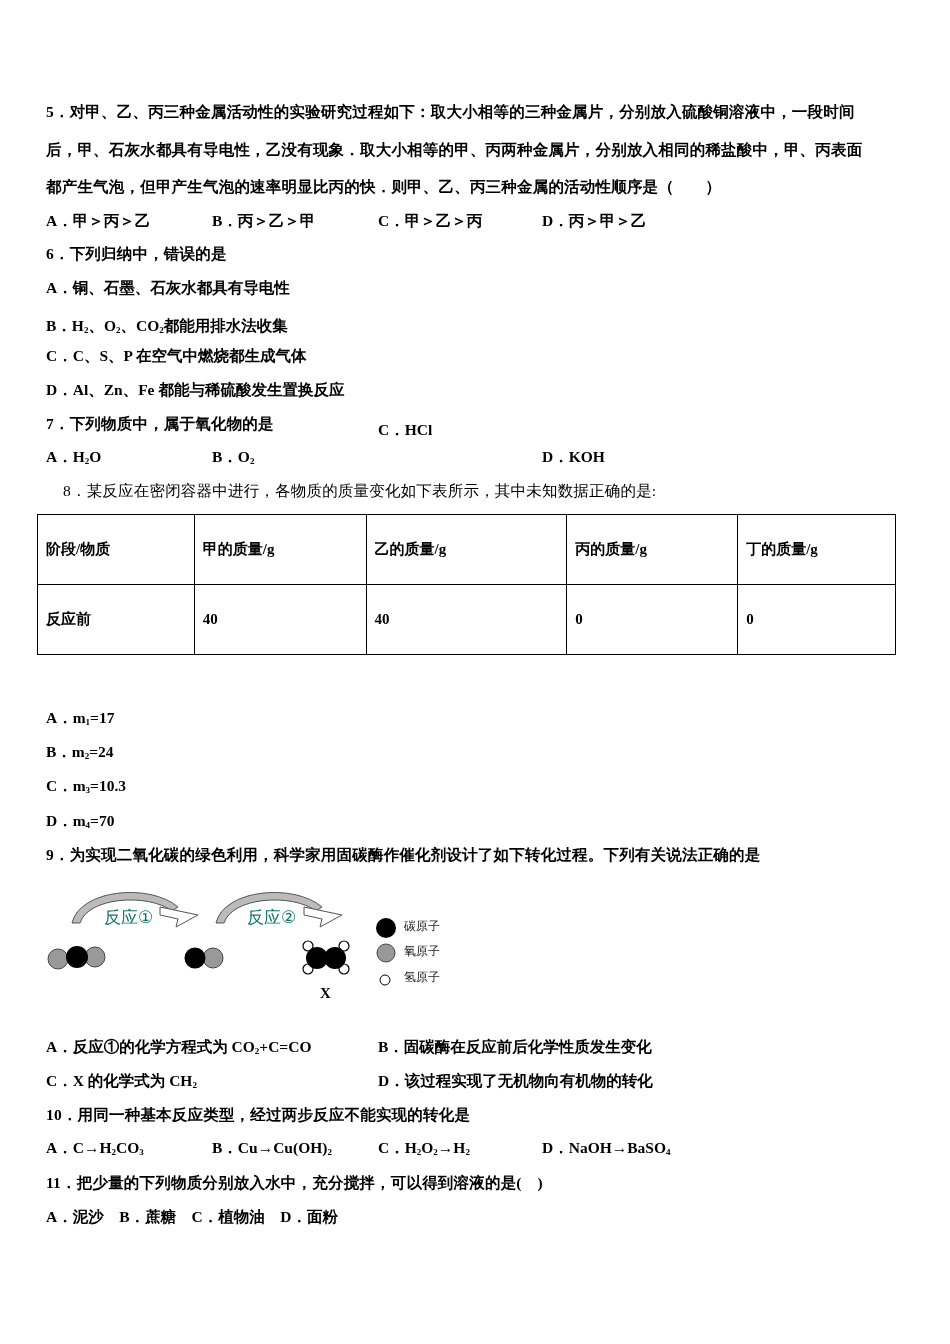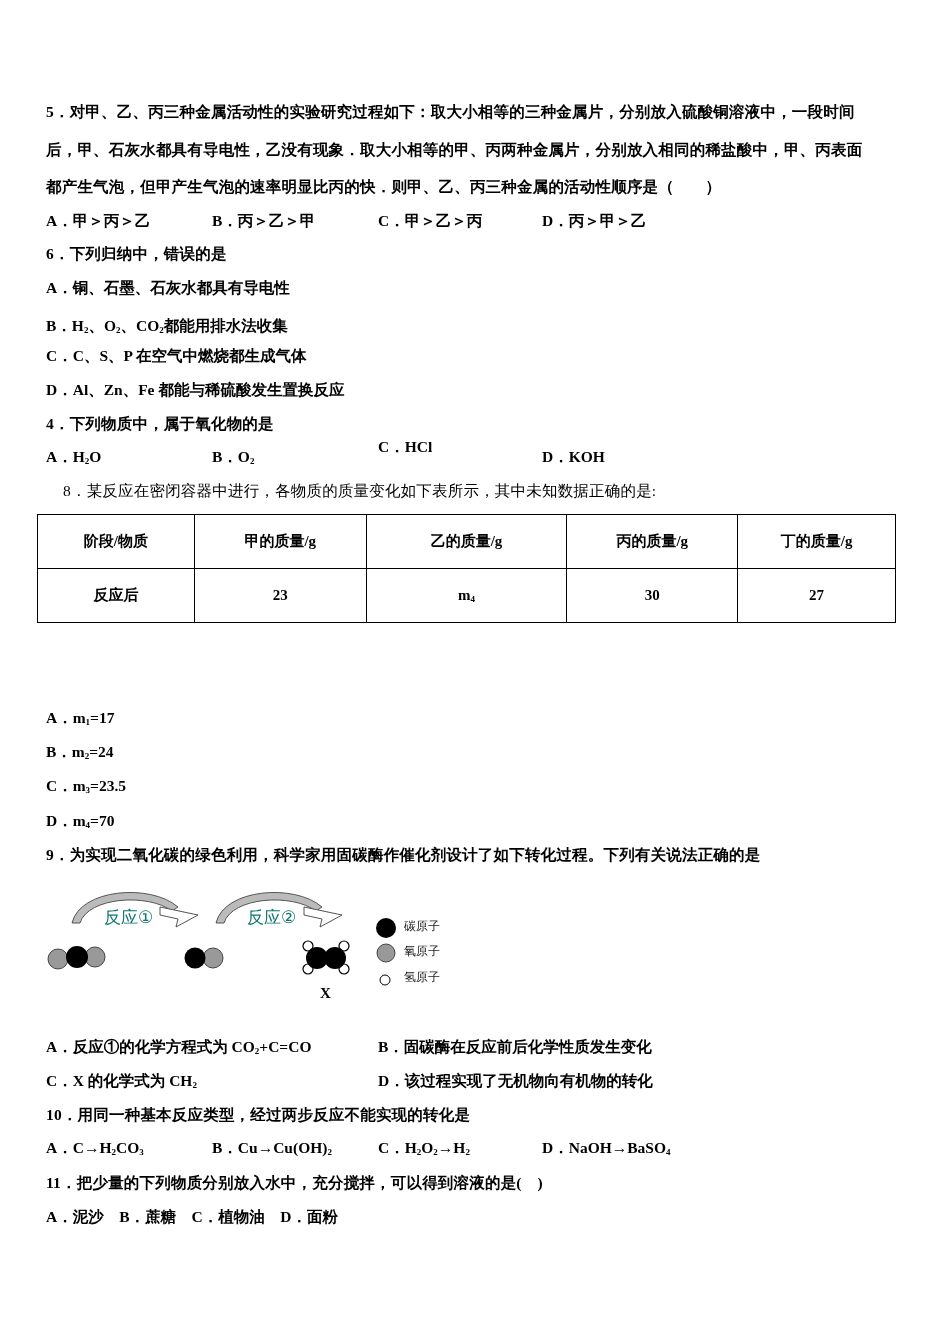--- a/index.html
+++ b/index.html
@@ -13,21 +13,21 @@
       white-space: nowrap; line-height: 20px; letter-spacing: 0.2px;
     }
     .line.light { font-weight: normal; margin-left: 17px; }
     .opt { position: absolute; font-size: 15.5px; font-weight: bold; white-space: nowrap; line-height: 20px; }
     sub { font-size: 9px; vertical-align: -2px; line-height: 0; }
     table.data {
       position: absolute; left: 37px; top: 514px; width: 859px;
       border-collapse: collapse; font-size: 15px; font-weight: bold;
     }
     table.data td {
-      border: 1.5px solid #000; height: 45px; padding: 4px 8px; vertical-align: middle; text-align: center;
+      border: 1.5px solid #000; height: 45px; padding: 12px 8px; vertical-align: middle;
     }
     .diagram { position: absolute; left: 40px; top: 885px; width: 440px; height: 120px; }
     .rxn-label { position: absolute; font-family: "DejaVu Sans", sans-serif; font-size: 17px; color: #0f766e; font-weight: normal; }
     .legend-label { position: absolute; font-family: "DejaVu Sans", sans-serif; font-size: 12px; color: #222; }
     .xlabel { position: absolute; font-size: 15px; font-weight: bold; }
   </style>
 </head>
 <body>
 
 <div class="line" style="top:102px">5．对甲、乙、丙三种金属活动性的实验研究过程如下：取大小相等的三种金属片，分别放入硫酸铜溶液中，一段时间</div>
@@ -37,55 +37,55 @@
 <div class="opt" style="top:211px;left:212px">B．丙＞乙＞甲</div>
 <div class="opt" style="top:211px;left:378px">C．甲＞乙＞丙</div>
 <div class="opt" style="top:211px;left:542px">D．丙＞甲＞乙</div>
 
 <div class="line" style="top:244px">6．下列归纳中，错误的是</div>
 <div class="opt" style="top:278px;left:46px">A．铜、石墨、石灰水都具有导电性</div>
 <div class="opt" style="top:316px;left:46px"><span>B．H</span><sub>2</sub><span>、O</span><sub>2</sub><span>、CO</span><sub>2</sub><span>都能用排水法收集</span></div>
 <div class="opt" style="top:346px;left:46px">C．C、S、P 在空气中燃烧都生成气体</div>
 <div class="opt" style="top:380px;left:46px">D．Al、Zn、Fe 都能与稀硫酸发生置换反应</div>
 
-<div class="line" style="top:414px">4．下列物质中，属于氧化物的是</div>
+<div class="line" style="top:414px">7．下列物质中，属于氧化物的是</div>
 <div class="opt" style="top:447px;left:46px"><span>A．H</span><sub>2</sub><span>O</span></div>
 <div class="opt" style="top:447px;left:212px"><span>B．O</span><sub>2</sub></div>
-<div class="opt" style="top:437px;left:378px">C．HCl</div>
+<div class="opt" style="top:420px;left:378px">C．HCl</div>
 <div class="opt" style="top:447px;left:542px">D．KOH</div>
 
 <div class="line light" style="top:481px">8．某反应在密闭容器中进行，各物质的质量变化如下表所示，其中未知数据正确的是:</div>
 <table class="data">
   <colgroup>
     <col style="width:157px">
       <col style="width:172px">
       <col style="width:201px">
       <col style="width:171px">
       <col style="width:158px">
   </colgroup>
   <tbody>
       <tr>
     <td>阶段/物质</td>
     <td>甲的质量/g</td>
     <td>乙的质量/g</td>
     <td>丙的质量/g</td>
     <td>丁的质量/g</td>
   </tr>
   <tr>
-    <td>反应后</td>
-    <td>23</td>
-    <td><span>m</span><sub>4</sub></td>
-    <td>30</td>
-    <td>27</td>
+    <td>反应前</td>
+    <td>40</td>
+    <td>40</td>
+    <td>0</td>
+    <td>0</td>
   </tr>
 </tbody>
   </table>
 <div class="opt" style="top:708px;left:46px"><span>A．m</span><sub>1</sub><span>=17</span></div>
 <div class="opt" style="top:742px;left:46px"><span>B．m</span><sub>2</sub><span>=24</span></div>
-<div class="opt" style="top:776px;left:46px"><span>C．m</span><sub>3</sub><span>=23.5</span></div>
+<div class="opt" style="top:776px;left:46px"><span>C．m</span><sub>3</sub><span>=10.3</span></div>
 <div class="opt" style="top:811px;left:46px"><span>D．m</span><sub>4</sub><span>=70</span></div>
 
 <div class="line" style="top:845px">9．为实现二氧化碳的绿色利用，科学家用固碳酶作催化剂设计了如下转化过程。下列有关说法正确的是</div>
 
 <div class="diagram">
   <svg width="440" height="120" viewBox="0 0 440 120">
 
     <g>
       <path d="M32,38 C40,4 110,-2 138,22 L132,26 C108,8 48,12 40,38 Z" fill="#bbbbbb" stroke="#555" stroke-width="1"></path>
       <path d="M120,22 L158,30 L136,42 L138,34 L120,30 Z" fill="#ffffff" stroke="#555" stroke-width="1"></path>

